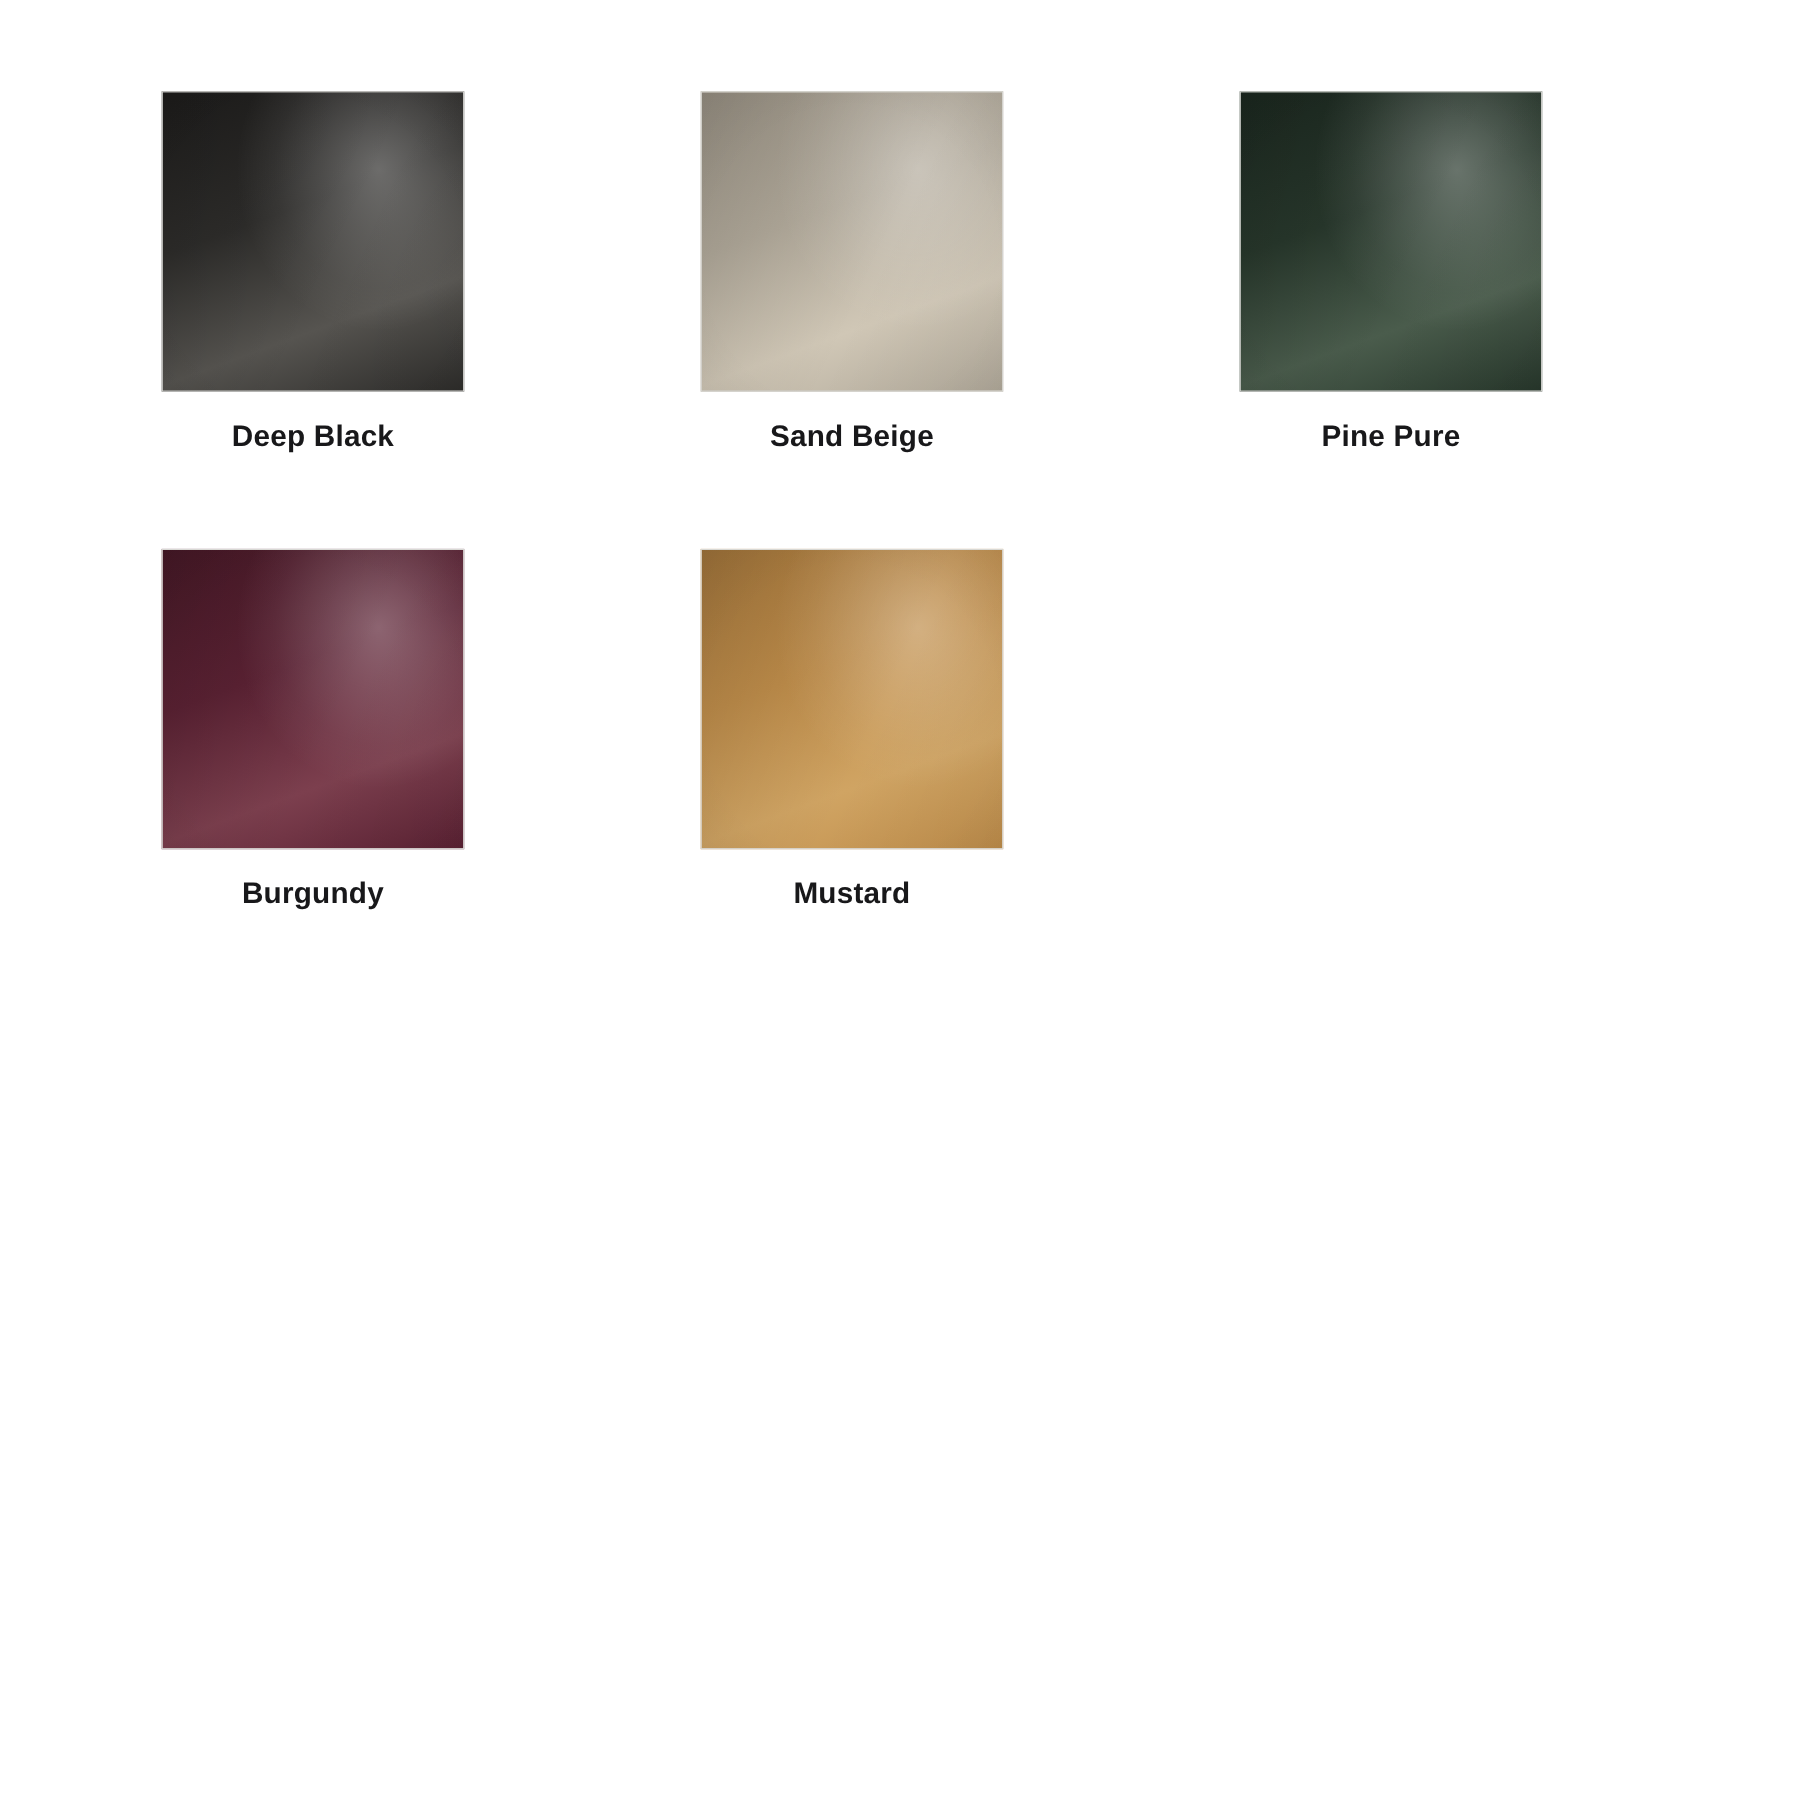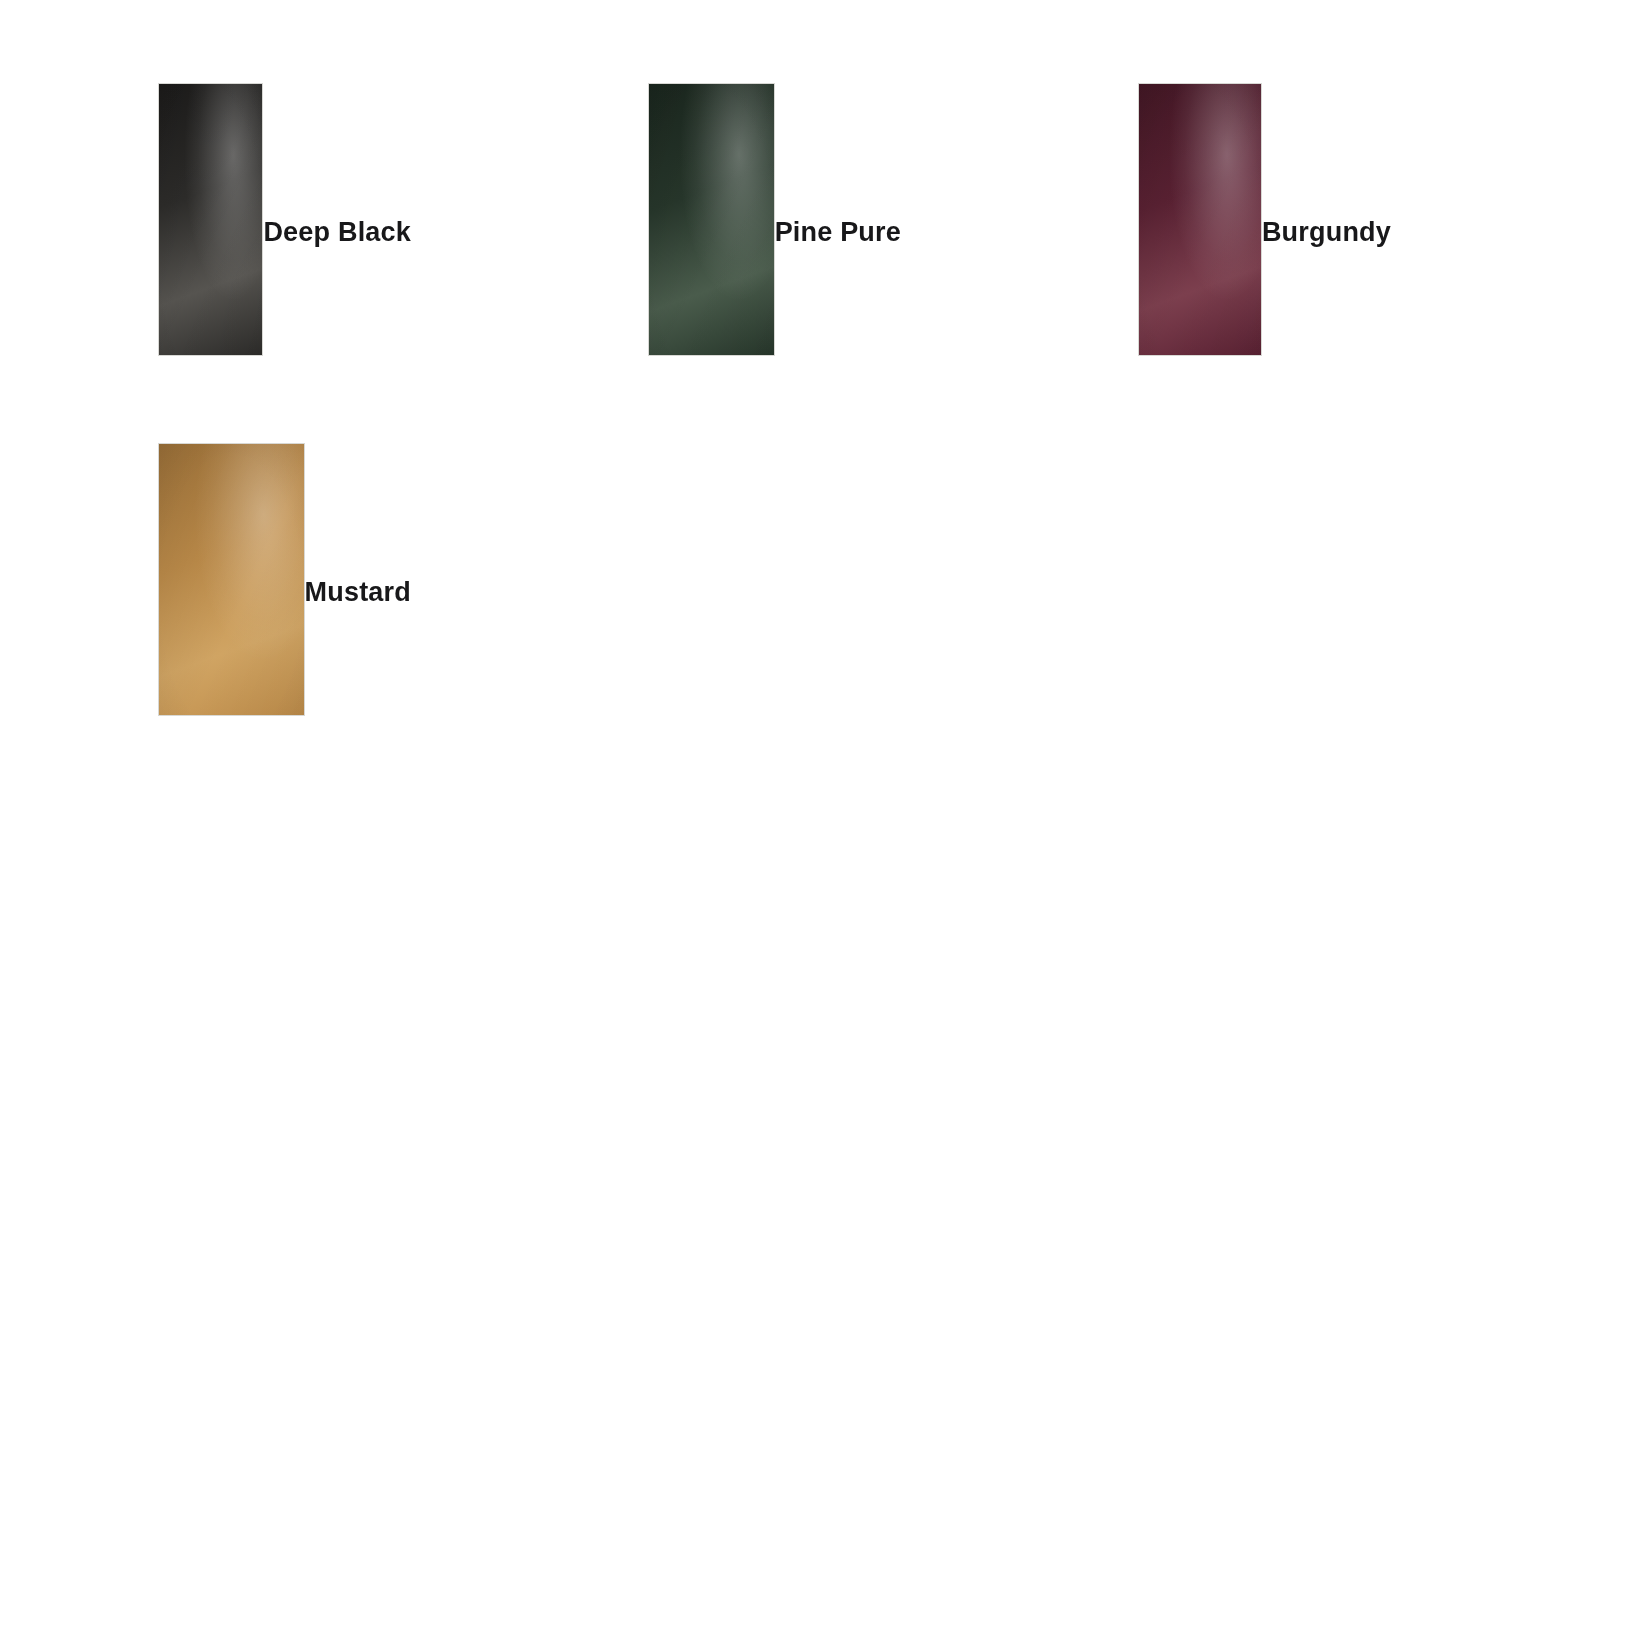--- a/index.html
+++ b/index.html
@@ -25,21 +25,21 @@
     grid-template-columns: repeat(3, 275px);
     grid-column-gap: 215px;
     grid-row-gap: 87px;
     align-content: start;
     justify-content: start;
   }
 
   .swatch-cell {
     width: 253px;
     display: flex;
-    flex-direction: row;
+    flex-direction: column;
     align-items: center;
   }
 
   .swatch-chip {
     width: 275px;
     height: 273px;
     border: 1px solid #d8d8d4;
     box-sizing: border-box;
     position: relative;
     overflow: hidden;
@@ -89,20 +89,28 @@
 <main id="palette-grid" style="background: rgb(255, 255, 255);">
     <div class="swatch-cell">
       <div class="swatch-chip" style="border-color: rgb(216, 216, 212); background-color: rgb(46, 45, 43); background-image: linear-gradient(160deg, rgb(31, 30, 29) 0%, rgb(46, 45, 43) 40%, rgb(86, 84, 80) 72%, rgb(46, 45, 43) 100%);">
         <div class="sheen hi"></div>
         <div class="sheen lo"></div>
         <div class="sheen vig"></div>
       </div>
       <div class="swatch-label" style="color: rgb(24, 24, 26);">Deep Black</div>
     </div>
     <div class="swatch-cell">
+      <div class="swatch-chip" style="border-color: rgb(216, 216, 212); background-color: rgb(179, 171, 156); background-image: linear-gradient(160deg, rgb(162, 154, 140) 0%, rgb(179, 171, 156) 40%, rgb(208, 199, 182) 72%, rgb(179, 171, 156) 100%);">
+        <div class="sheen hi"></div>
+        <div class="sheen lo"></div>
+        <div class="sheen vig"></div>
+      </div>
+      <div class="swatch-label" style="color: rgb(24, 24, 26);">Sand Beige</div>
+    </div>
+    <div class="swatch-cell">
       <div class="swatch-chip" style="border-color: rgb(216, 216, 212); background-color: rgb(40, 56, 44); background-image: linear-gradient(160deg, rgb(29, 42, 33) 0%, rgb(40, 56, 44) 40%, rgb(74, 92, 76) 72%, rgb(40, 56, 44) 100%);">
         <div class="sheen hi"></div>
         <div class="sheen lo"></div>
         <div class="sheen vig"></div>
       </div>
       <div class="swatch-label" style="color: rgb(24, 24, 26);">Pine Pure</div>
     </div>
     <div class="swatch-cell">
       <div class="swatch-chip" style="border-color: rgb(216, 216, 212); background-color: rgb(92, 34, 52); background-image: linear-gradient(160deg, rgb(75, 26, 41) 0%, rgb(92, 34, 52) 40%, rgb(124, 63, 78) 72%, rgb(92, 34, 52) 100%);">
         <div class="sheen hi"></div>

